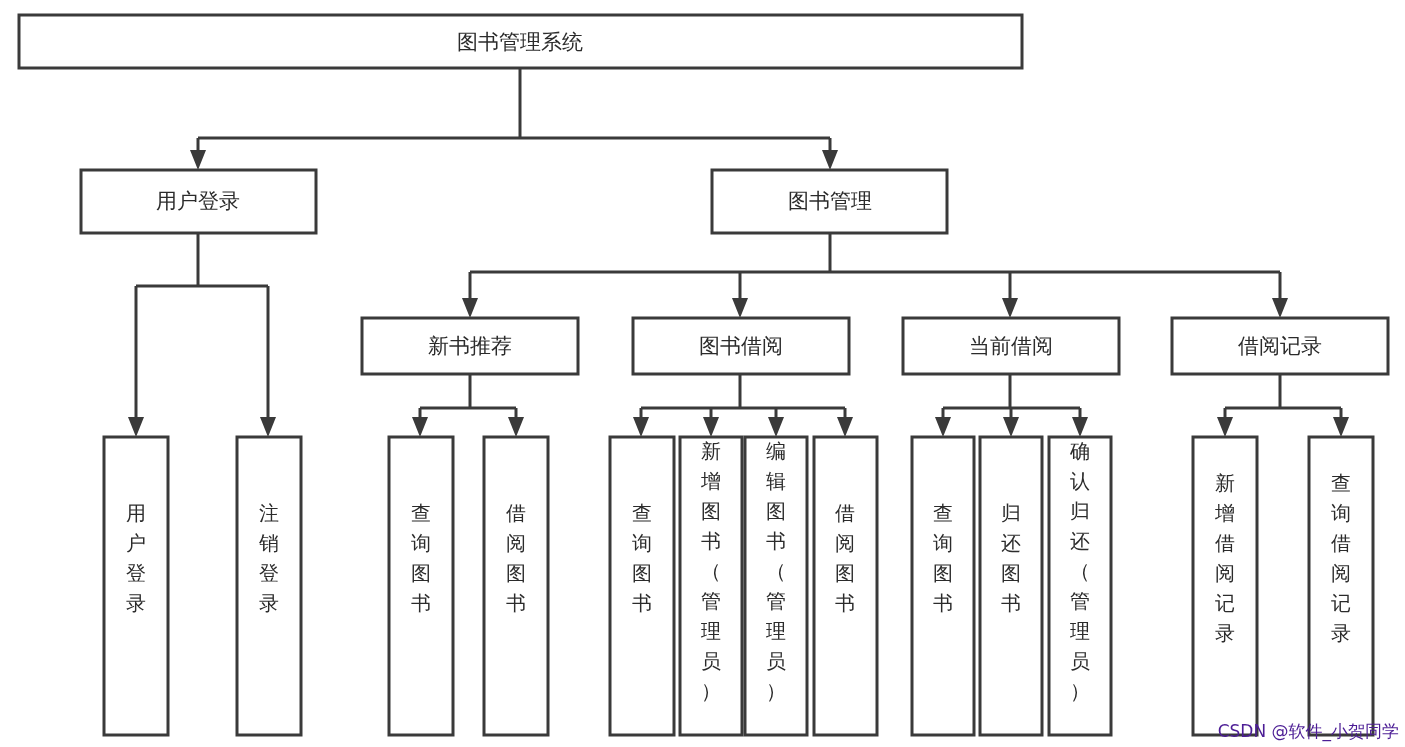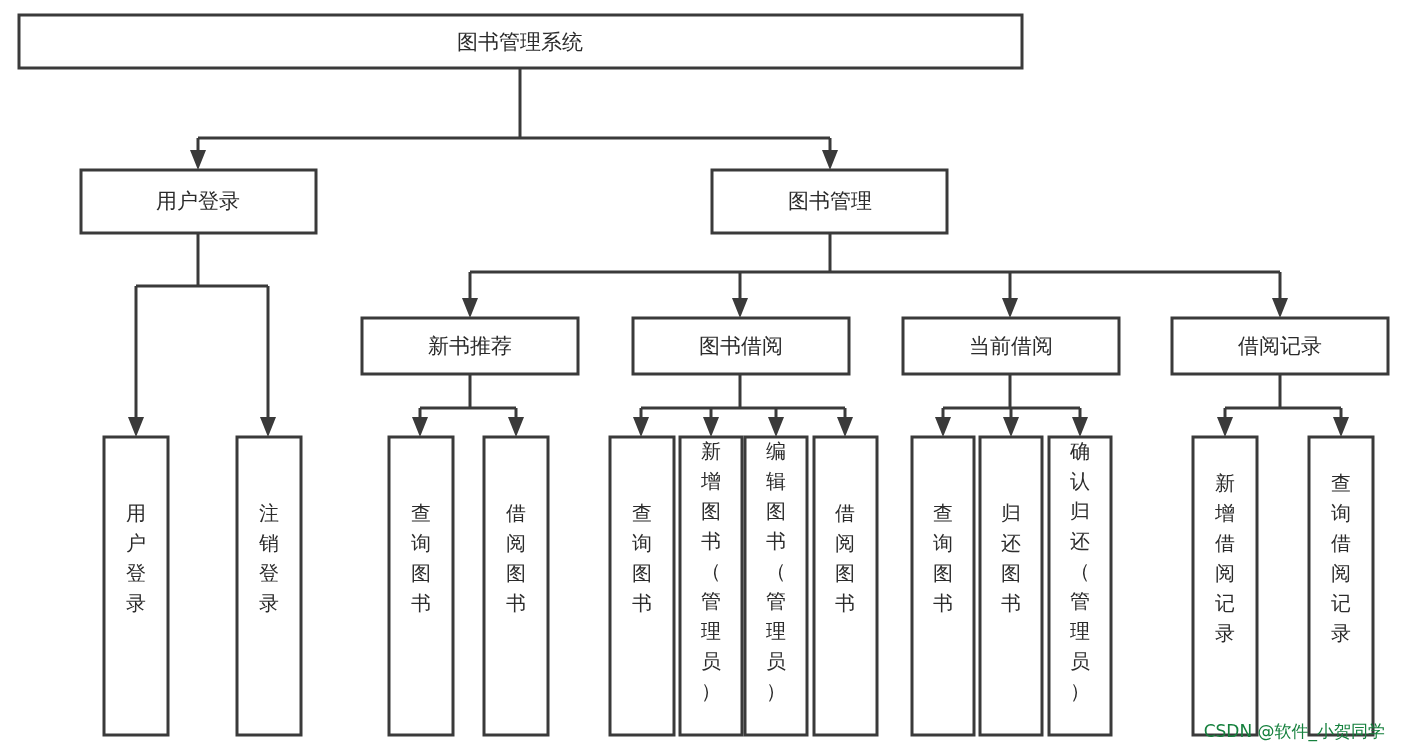--- a/index.html
+++ b/index.html
@@ -52,25 +52,25 @@
     letter-spacing: 0px;
   }
   .node-label-v {
     font-family: "DejaVu Sans", "Liberation Sans", sans-serif;
     font-size: 20px;
     fill: #2b2b2b;
     text-anchor: middle;
   }
   .watermark-text {
     position: absolute;
-    right: 20px;
+    right: 6px;
     bottom: 4px;
     font-family: "DejaVu Sans", "Liberation Sans", sans-serif;
     font-size: 17px;
-    color: #15803d;
+    color: #4c1d95;
     white-space: nowrap;
     pointer-events: none;
     user-select: none;
   }
 </style>
 </head>
 <body>
 
 <div id="diagram-root">
 

